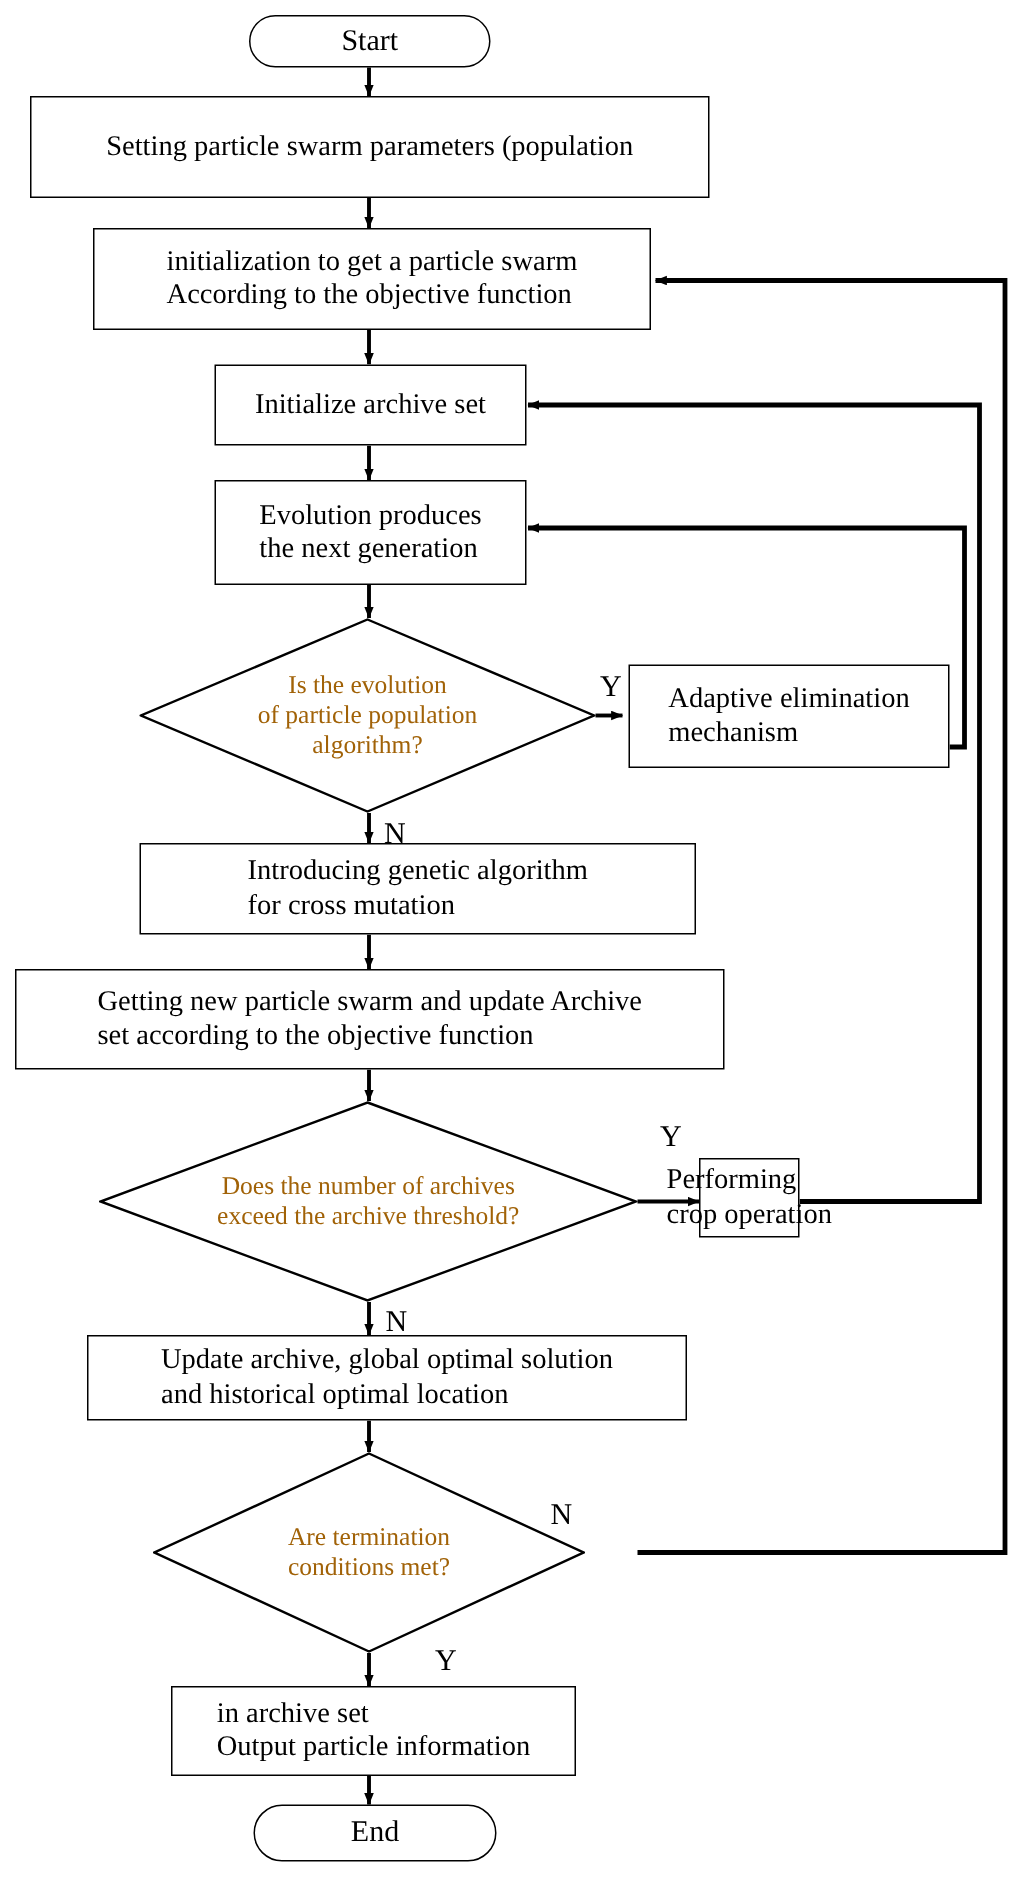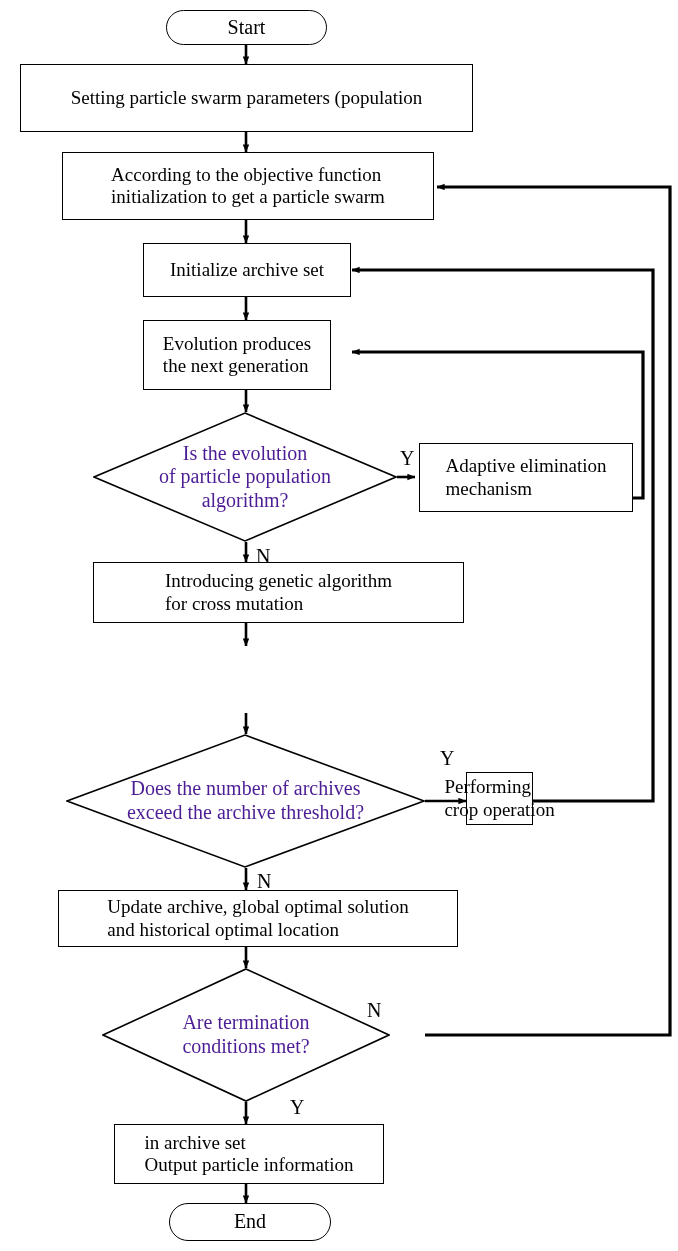--- a/index.html
+++ b/index.html
@@ -51,22 +51,22 @@
   }
   .diamond-wrap svg.dshape {
     position: absolute;
     left: 0;
     top: 0;
   }
   .diamond-label {
     position: relative;
     text-align: center;
     line-height: 1.18;
-    font-size: 20px;
-    color: #4c1d95;
+    font-size: 17px;
+    color: #a16207;
     width: 78%;
   }
   .edge-label {
     position: absolute;
     font-size: 20px;
     color: #000000;
     line-height: 1;
   }
   .br { display: block; }
 </style>
@@ -128,30 +128,30 @@
   </div>
 
   <div class="node process" style="left:20px; top:64px; width:453px; height:68px;">
     <span>
       <span class="br">Setting particle swarm parameters (population</span>
     </span>
   </div>
 
   <div class="node process" style="left:62px; top:152px; width:372px; height:68px;">
     <span>
+      <span class="br">initialization to get a particle swarm</span>
       <span class="br">According to the objective function</span>
-      <span class="br">initialization to get a particle swarm</span>
     </span>
   </div>
 
   <div class="node process" style="left:143px; top:243px; width:208px; height:54px;">
     <span>Initialize archive set</span>
   </div>
 
-  <div class="node process" style="left:143px; top:320px; width:188px; height:70px;">
+  <div class="node process" style="left:143px; top:320px; width:208px; height:70px;">
     <span>
       <span class="br">Evolution produces</span>
       <span class="br">the next generation</span>
     </span>
   </div>
 
   <div class="diamond-wrap" style="left:93px; top:412px; width:304px; height:130px;">
     <svg class="dshape" width="304" height="130" viewBox="0 0 304 130" xmlns="http://www.w3.org/2000/svg">
       <polygon points="152,1 303,65 152,129 1,65" fill="#ffffff" stroke="#000000" stroke-width="1.6"></polygon>
     </svg>
@@ -169,20 +169,26 @@
     </span>
   </div>
 
   <div class="node process" style="left:93px; top:562px; width:371px; height:61px;">
     <span>
       <span class="br">Introducing genetic algorithm</span>
       <span class="br">for cross mutation</span>
     </span>
   </div>
 
+  <div class="node process" style="left:10px; top:646px; width:473px; height:67px;">
+    <span>
+      <span class="br">Getting new particle swarm and update Archive</span>
+      <span class="br">set according to the objective function</span>
+    </span>
+  </div>
 
   <div class="diamond-wrap" style="left:66px; top:734px; width:359px; height:134px;">
     <svg class="dshape" width="359" height="134" viewBox="0 0 359 134" xmlns="http://www.w3.org/2000/svg">
       <polygon points="179,1 358,67 179,133 1,67" fill="#ffffff" stroke="#000000" stroke-width="1.6"></polygon>
     </svg>
     <div class="diamond-label">
       <span class="br">Does the number of archives</span>
       <span class="br">exceed the archive threshold?</span>
     </div>
   </div>

